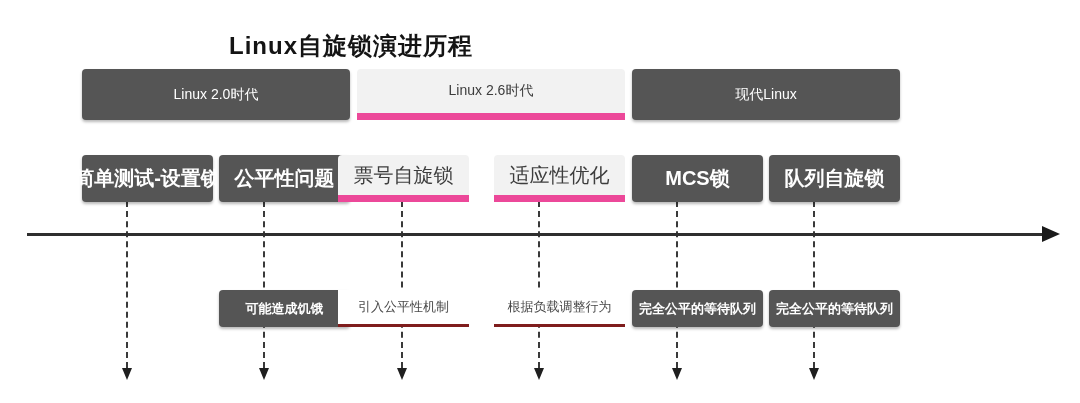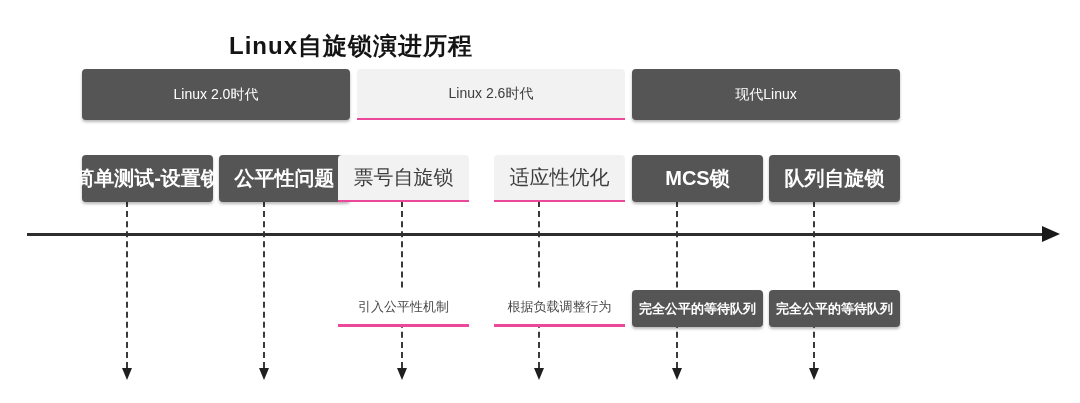--- a/index.html
+++ b/index.html
@@ -38,27 +38,27 @@
     margin-left: 20px;
   }
   .box.dark {
     background: #555555;
     color: #ffffff;
     box-shadow: 0 2px 3px rgba(0,0,0,0.28);
   }
   .box.light {
     background: #f2f2f2;
     color: #3d3d3d;
-    border-bottom: 2px solid #ec4899;
+    border-bottom: 7px solid #ec4899;
     border-radius: 4px 4px 0 0;
   }
   .box.white {
     background: #ffffff;
     color: #4a4a4a;
-    border-bottom: 3px solid #ec4899;
+    border-bottom: 3px solid #7f1d1d;
     border-radius: 0;
   }
 
   
   .era {
     top: 69px;
     height: 51px;
     width: 268px;
     font-size: 14px;
   }
@@ -190,20 +190,23 @@
   <div class="connector cx-3"></div>
   <div class="connector cx-4"></div>
   <div class="connector cx-5"></div>
   <div class="connector-arrowhead ax-0"></div>
   <div class="connector-arrowhead ax-1"></div>
   <div class="connector-arrowhead ax-2"></div>
   <div class="connector-arrowhead ax-3"></div>
   <div class="connector-arrowhead ax-4"></div>
   <div class="connector-arrowhead ax-5"></div>
 
+  <div class="box dark detail col-1">
+    <span>可能造成饥饿</span>
+  </div>
   <div class="box white detail col-2">
     <span>引入公平性机制</span>
   </div>
   <div class="box white detail col-3">
     <span>根据负载调整行为</span>
   </div>
   <div class="box dark detail col-4">
     <span>完全公平的等待队列</span>
   </div>
   <div class="box dark detail col-5">

